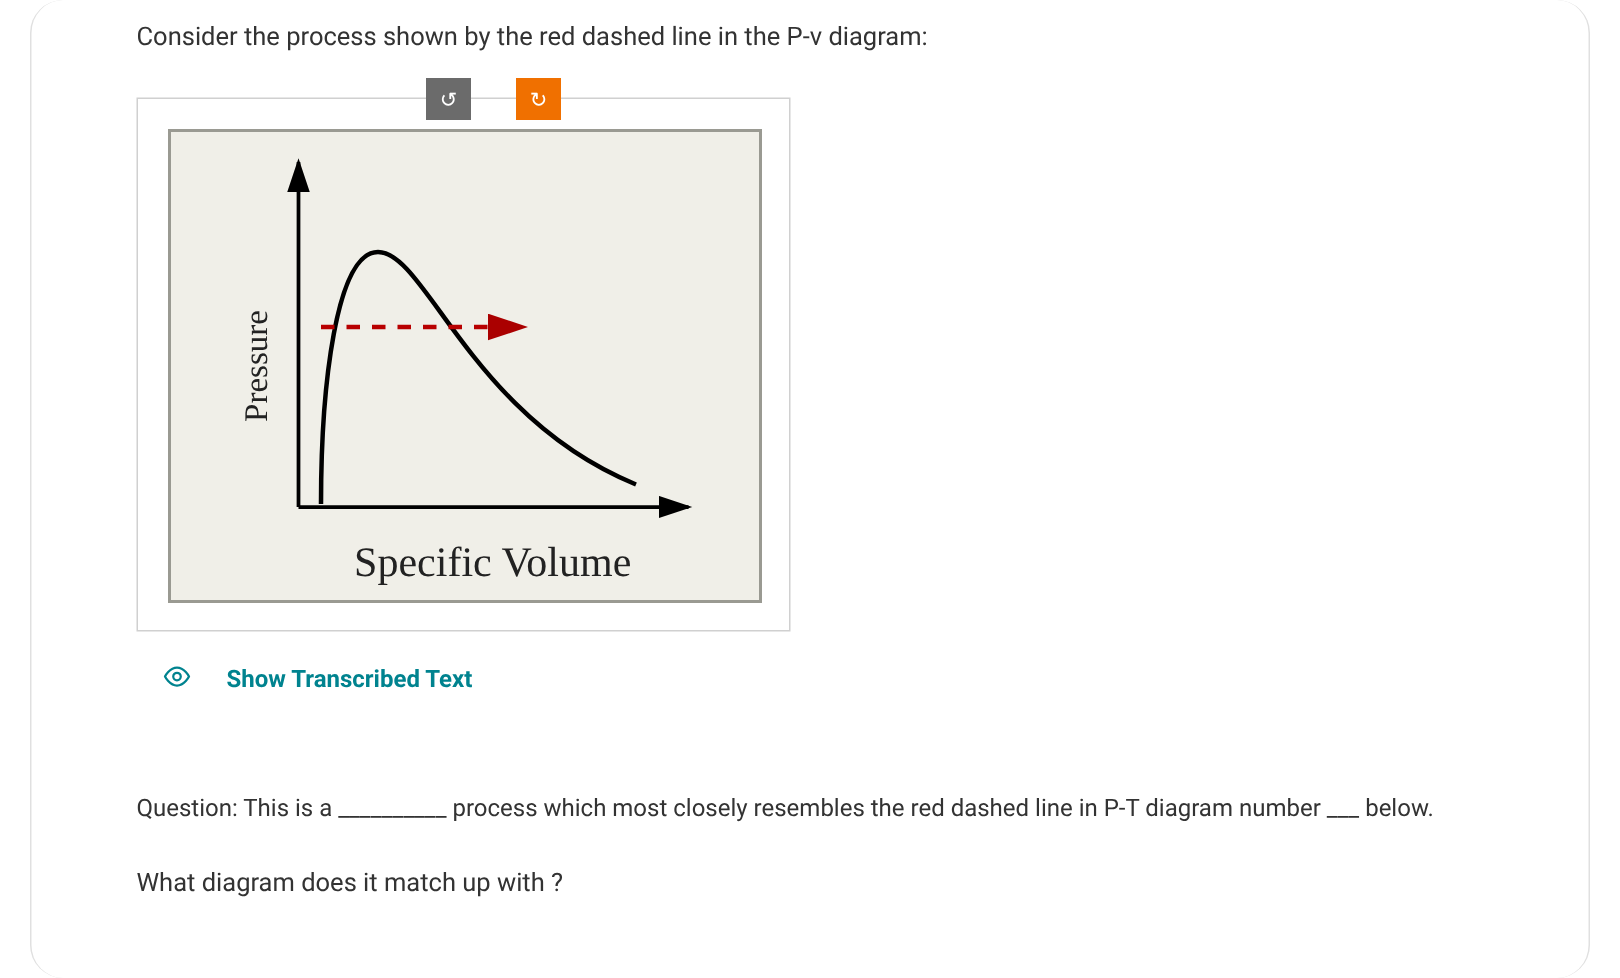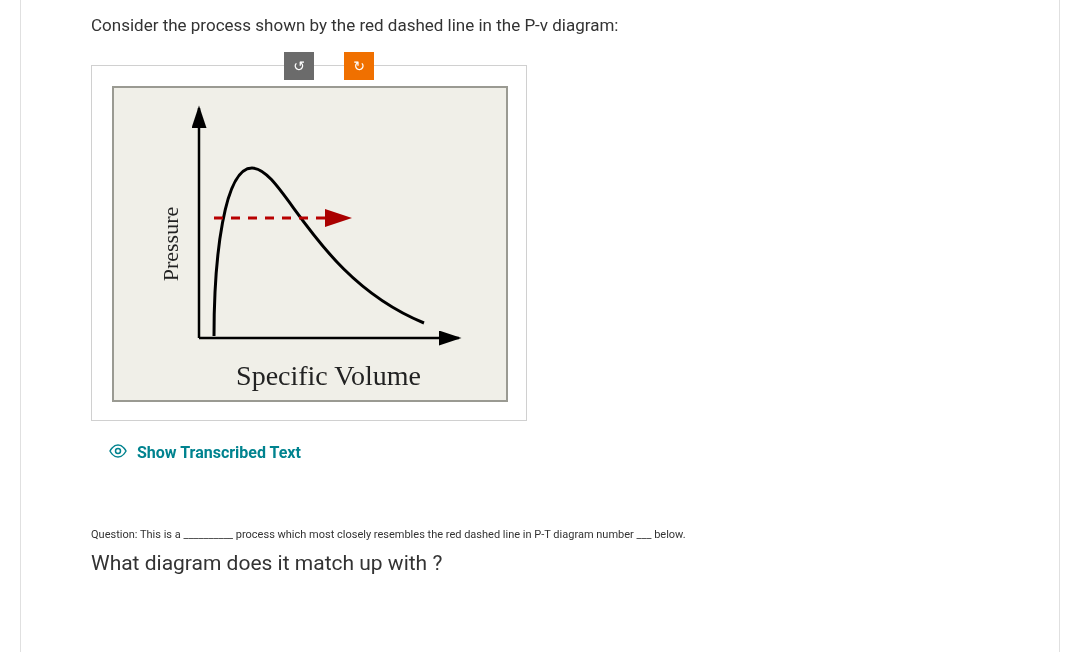--- a/index.html
+++ b/index.html
@@ -13,20 +13,21 @@
       width: 1080px;
       height: 652px;
       position: relative;
     }
     .content-wrapper {
       padding: 15px 70px 17px 70px;
       border-left: 1px solid #e0e0e0;
       border-right: 1px solid #e0e0e0;
       margin: 0 20px;
       height: 100%;
+      border-radius: 22px;
     }
     .intro-text {
       font-size: 17px;
       color: #333333;
       margin-bottom: 30px;
       font-weight: 400;
     }
     .diagram-container {
       position: relative;
       width: 436px;
@@ -92,45 +93,45 @@
     .chart-svg {
       position: absolute;
       top: 10px;
       left: 60px;
       width: 300px;
       height: 260px;
     }
     .show-transcribed {
       display: flex;
       align-items: center;
-      gap: 10px;
+      gap: 24px;
       margin-top: 22px;
       margin-left: 18px;
       cursor: pointer;
     }
     .eye-icon {
       color: #00838f;
       font-size: 16px;
     }
     .show-transcribed-text {
       color: #00838f;
       font-weight: 700;
       font-size: 16px;
     }
     .question-block {
       margin-top: 65px;
     }
     .question-text {
-      font-size: 11px;
+      font-size: 16px;
       color: #333333;
       line-height: 1.5;
-      margin-bottom: 4px;
+      margin-bottom: 26px;
     }
     .question-text-2 {
-      font-size: 21px;
+      font-size: 17px;
       color: #333333;
       line-height: 1.5;
     }
   </style>
 </head>
 <body>
 
 <div class="content-wrapper">
   <p class="intro-text">Consider the process shown by the red dashed line in the P-v diagram:</p>
 

